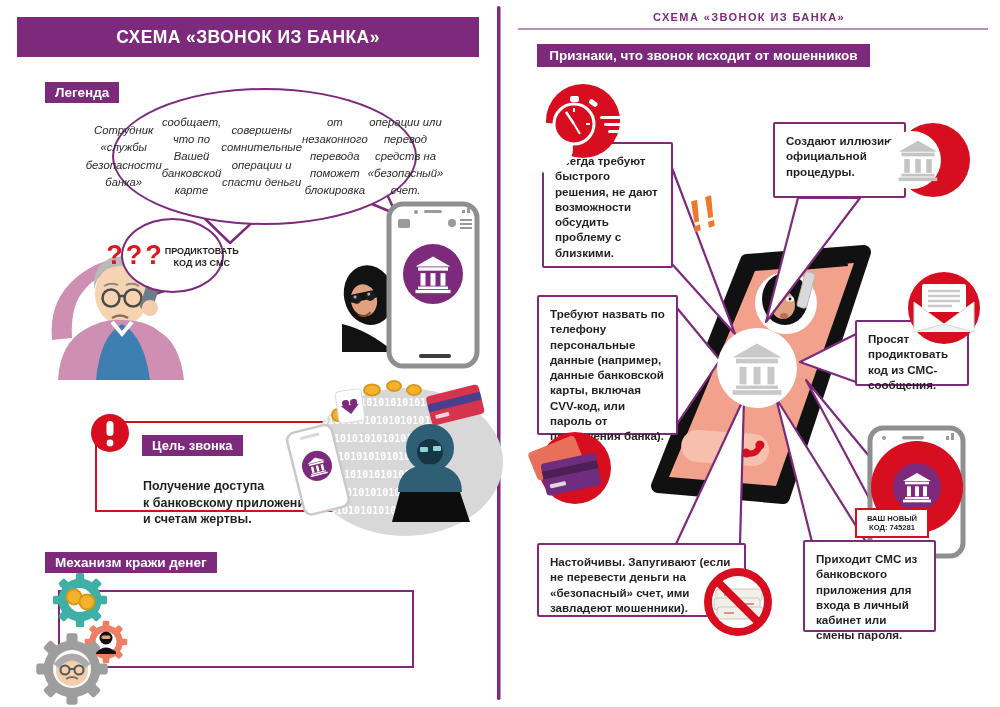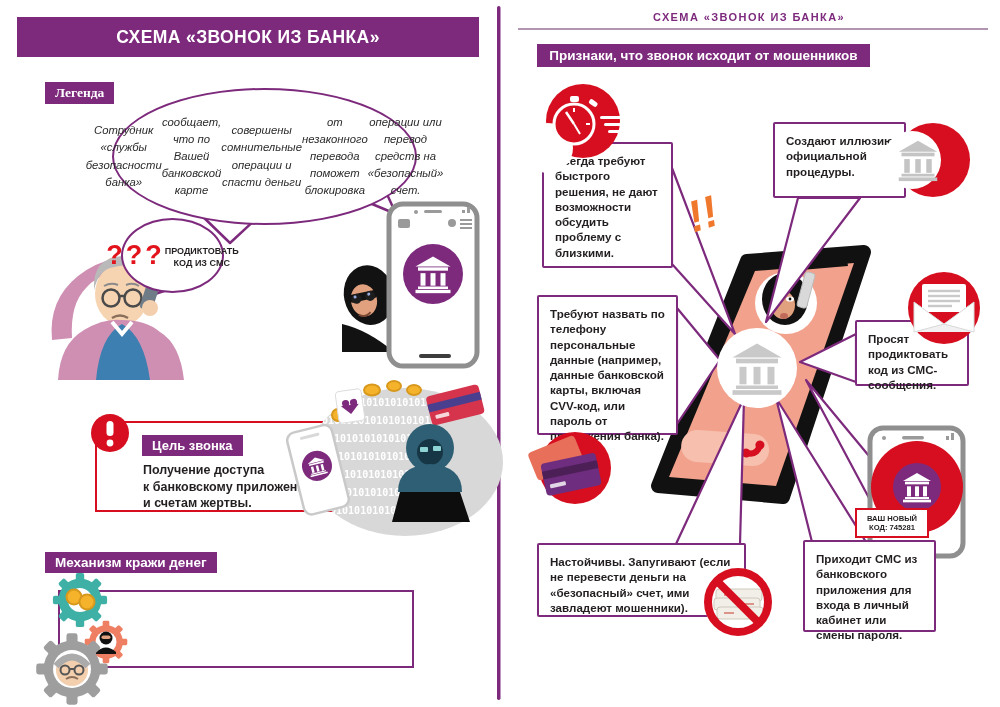--- a/index.html
+++ b/index.html
@@ -17,21 +17,21 @@
   .pbox{background:#fff;border:2.5px solid var(--purple);border-radius:2px;
         font-weight:bold;font-size:11.6px;line-height:1.32;color:var(--dark);
         padding:9px 8px 8px 11px;box-sizing:border-box;}
   .bubble{background:#fff;border:2.5px solid var(--purple);border-radius:50%;
           display:flex;flex-direction:row;justify-content:center;align-items:center;}
   .bub-line{font-style:italic;font-size:11.3px;line-height:1.52;color:#2a2a2a;text-align:center;}
   .bub-bold{font-weight:bold;}
   .qmarks{color:#e3131b;font-weight:bold;font-size:27px;letter-spacing:3px;line-height:1;}
   .thought{font-weight:bold;font-size:9px;line-height:1.35;text-align:center;margin-top:3px;}
   .goalbox{border:2.5px solid var(--red);background:transparent;}
-  .goaltext{font-weight:bold;font-size:12.5px;line-height:1.32;}
+  .goaltext{font-weight:bold;font-size:12.5px;line-height:1.32;margin-top:16px;}
   .mechtext{font-weight:bold;font-size:13px;line-height:1.3;}
   .pur{color:var(--purple);}
   .rheader{color:var(--purple);font-weight:bold;font-size:11px;letter-spacing:1.4px;text-align:center;}
   .alerts{color:var(--orange);font-weight:bold;font-style:italic;font-size:44px;
           transform:rotate(-18deg);line-height:1;}
   .smslabel{background:#fff;border:2px solid var(--red);font-weight:bold;font-size:7.6px;
             line-height:1.25;text-align:center;display:flex;flex-direction:column;justify-content:center;}
 </style>
 </head>
 <body>
@@ -172,21 +172,21 @@
     <rect x="870" y="428" width="93" height="128" rx="13" fill="#fff" stroke="#8f8f8f" stroke-width="5"></rect>
     <circle cx="884" cy="438" r="2" fill="#9a9a9a"></circle>
     <rect x="902" y="436" width="22" height="3.5" rx="1.7" fill="#9a9a9a"></rect>
     <path d="M946,440 h3 v-4 h-3 Z M951,440 h3 v-7 h-3 Z" fill="#9a9a9a"></path>
     <rect x="900" y="545" width="34" height="4" rx="2" fill="#3d3d3d"></rect>
   </g>
 </svg>
 
 <div class="abs z2 banner" style="left:17px;top:17px;width:462px;height:40px;line-height:40px;font-size:17.5px;letter-spacing:0.4px;">СХЕМА «ЗВОНОК ИЗ БАНКА»</div>
 
-<div class="abs z2 tag" style="left:45px;top:82px;font-family:Liberation Serif, serif;">Легенда</div>
+<div class="abs z2 tag" style="left:45px;top:82px;">Легенда</div>
 
 <div class="abs z2 bubble" style="left:112px;top:88px;width:301px;height:133px;">
   <div class="bub-line">Сотрудник «службы безопасности банка»</div>
   <div class="bub-line">сообщает, что по Вашей банковской карте</div>
   <div class="bub-line">совершены сомнительные операции и спасти деньги</div>
   <div class="bub-line">от незаконного  перевода поможет блокировка</div>
   <div class="bub-line">операции или перевод средств на «безопасный» счет.</div>
 </div>
 
 <div class="abs z2 bubble" style="left:121px;top:218px;width:99px;height:71px;">

